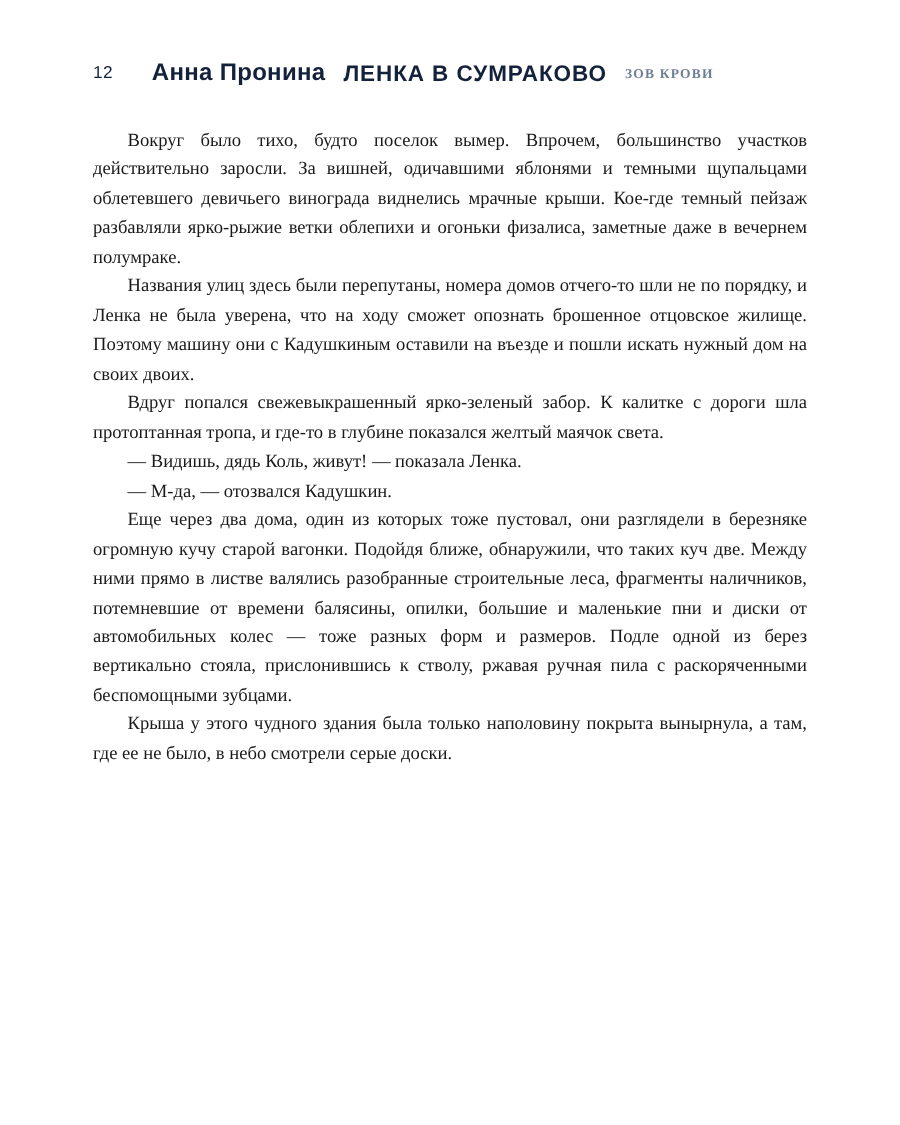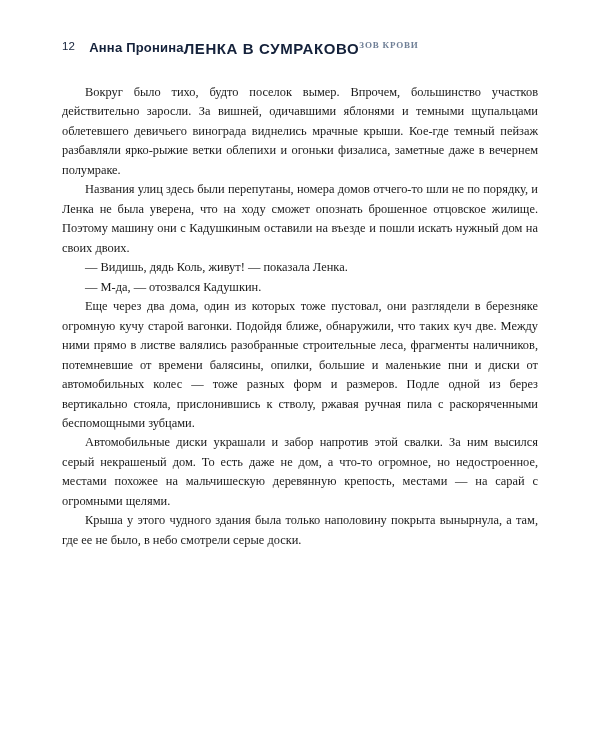--- a/index.html
+++ b/index.html
@@ -16,33 +16,34 @@
   }
   .page {
     position: relative;
     width: 600px;
     height: 750px;
     box-sizing: border-box;
     padding: 40px 62px 30px 62px;
   }
   .running-head {
     display: flex;
-    align-items: flex-start;
+    align-items: center;
+    gap: 12px;
     margin-bottom: 26px;
     white-space: nowrap;
   }
   .folio {
     font-family: "Liberation Sans", sans-serif;
     font-size: 11.5px;
     color: #14213a;
     letter-spacing: 0.2px;
   }
   .author {
     font-family: "Liberation Sans", sans-serif;
-    font-size: 13px;
+    font-size: 16px;
     font-weight: bold;
     color: #14213a;
     letter-spacing: 0.2px;
     margin-left: 14px;
   }
   .booktitle {
     font-family: "Liberation Sans", sans-serif;
     font-size: 15px;
     font-weight: bold;
     color: #14213a;
@@ -77,20 +78,20 @@
   <div class="running-head">
     <span class="folio">12</span>
     <span class="author">Анна Пронина</span>
     <span class="booktitle">ЛЕНКА В СУМРАКОВО</span>
     <span class="series">ЗОВ КРОВИ</span>
   </div>
 
   <div class="body-text">
     <p>Вокруг было тихо, будто поселок вымер. Впрочем, большинство участков действительно заросли. За вишней, одичавшими яблонями и темными щупальцами облетевшего девичьего винограда виднелись мрачные крыши. Кое-где темный пейзаж разбавляли ярко-рыжие ветки облепихи и огоньки физалиса, заметные даже в вечернем полумраке.</p>
     <p>Названия улиц здесь были перепутаны, номера домов отчего-то шли не по порядку, и Ленка не была уверена, что на ходу сможет опознать брошенное отцовское жилище. Поэтому машину они с Кадушкиным оставили на въезде и пошли искать нужный дом на своих двоих.</p>
+    <p>Вдруг попался свежевыкрашенный ярко-зеленый забор. К калитке с дороги шла протоптанная тропа, и где-то в глубине показался желтый маячок света.</p>
     <p>— Видишь, дядь Коль, живут! — показала Ленка.</p>
     <p>— М-да, — отозвался Кадушкин.</p>
     <p>Еще через два дома, один из которых тоже пустовал, они разглядели в березняке огромную кучу старой вагонки. Подойдя ближе, обнаружили, что таких куч две. Между ними прямо в листве валялись разобранные строительные леса, фрагменты наличников, потемневшие от времени балясины, опилки, большие и маленькие пни и диски от автомобильных колес — тоже разных форм и размеров. Подле одной из берез вертикально стояла, прислонившись к стволу, ржавая ручная пила с раскоряченными беспомощными зубцами.</p>
-    <p>Автомобильные диски украшали и забор напротив этой свалки. За ним высился серый некрашеный дом. То есть даже не дом, а что-то огромное, но недостроенное, местами похожее на мальчишескую деревянную крепость, местами — на сарай с огромными щелями.</p>
     <p>Крыша у этого чудного здания была только наполовину покрыта вынырнула, а там, где ее не было, в небо смотрели серые доски.</p>
   </div>
 
 </div>
 
 </body></html>

